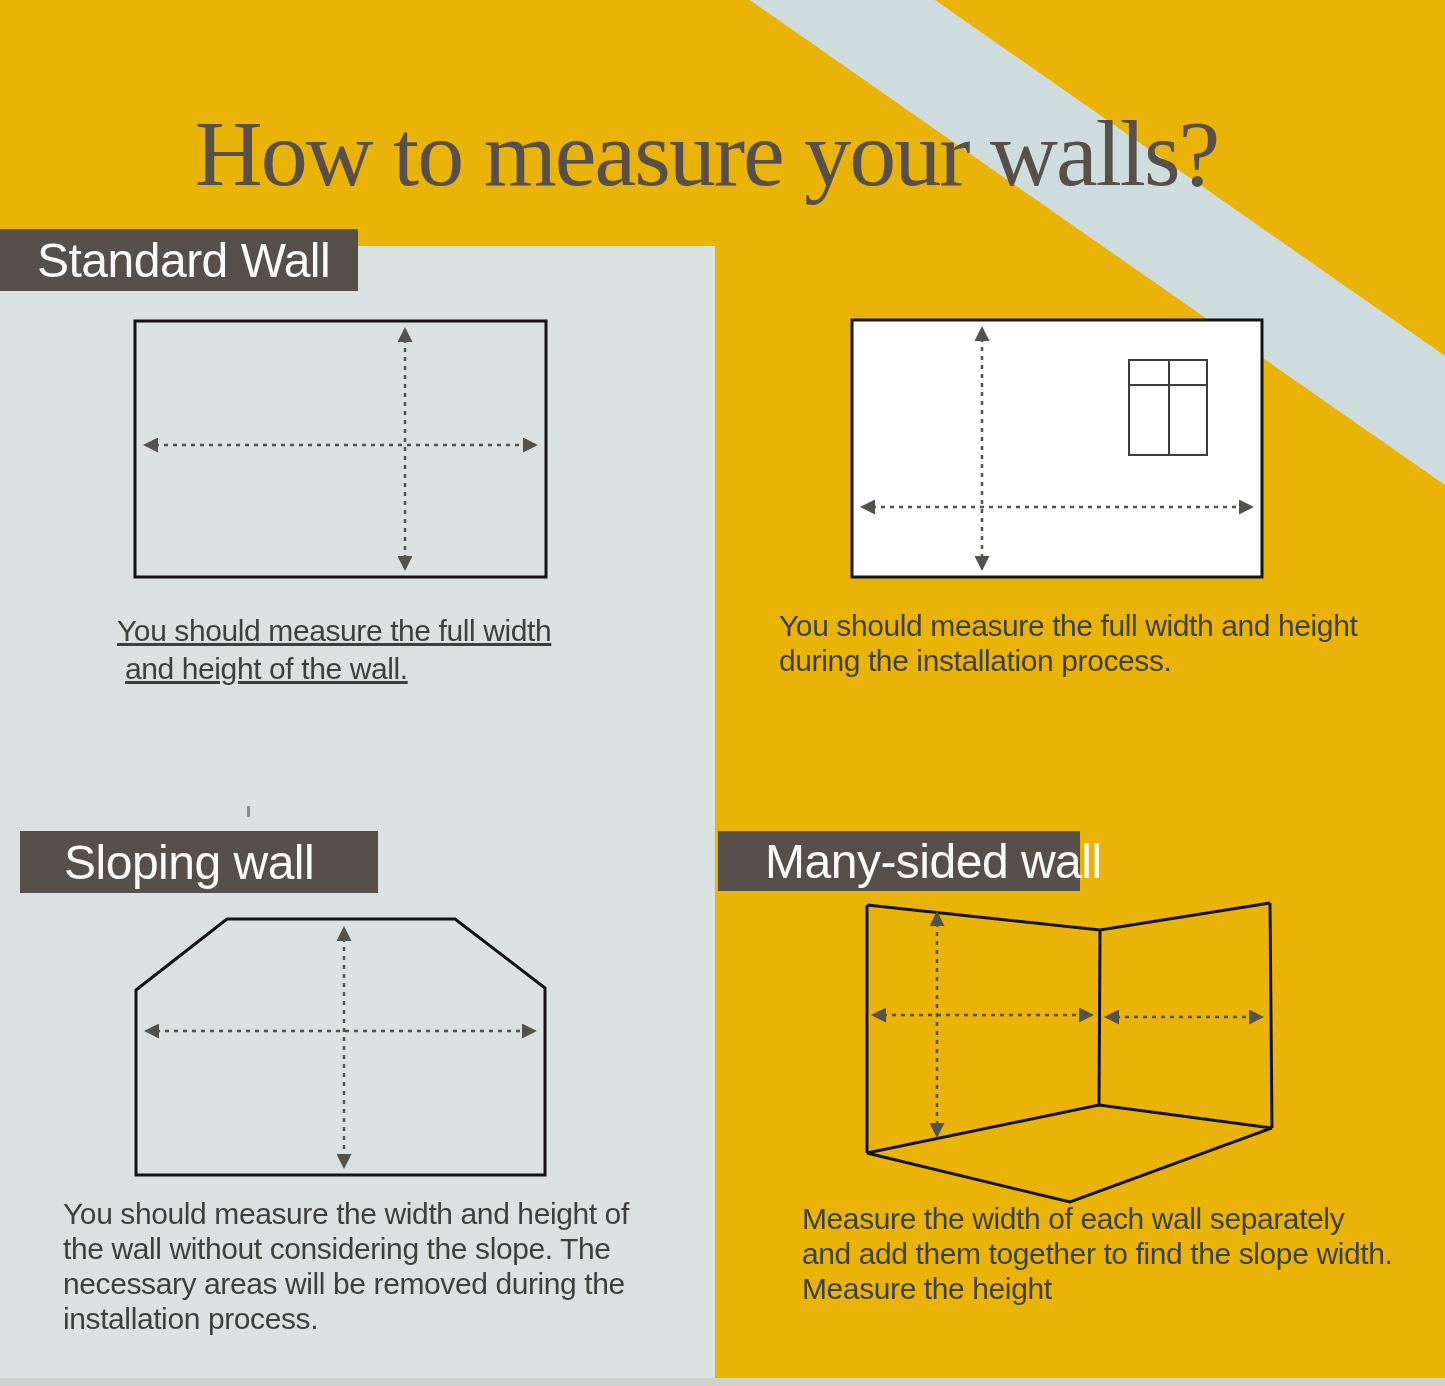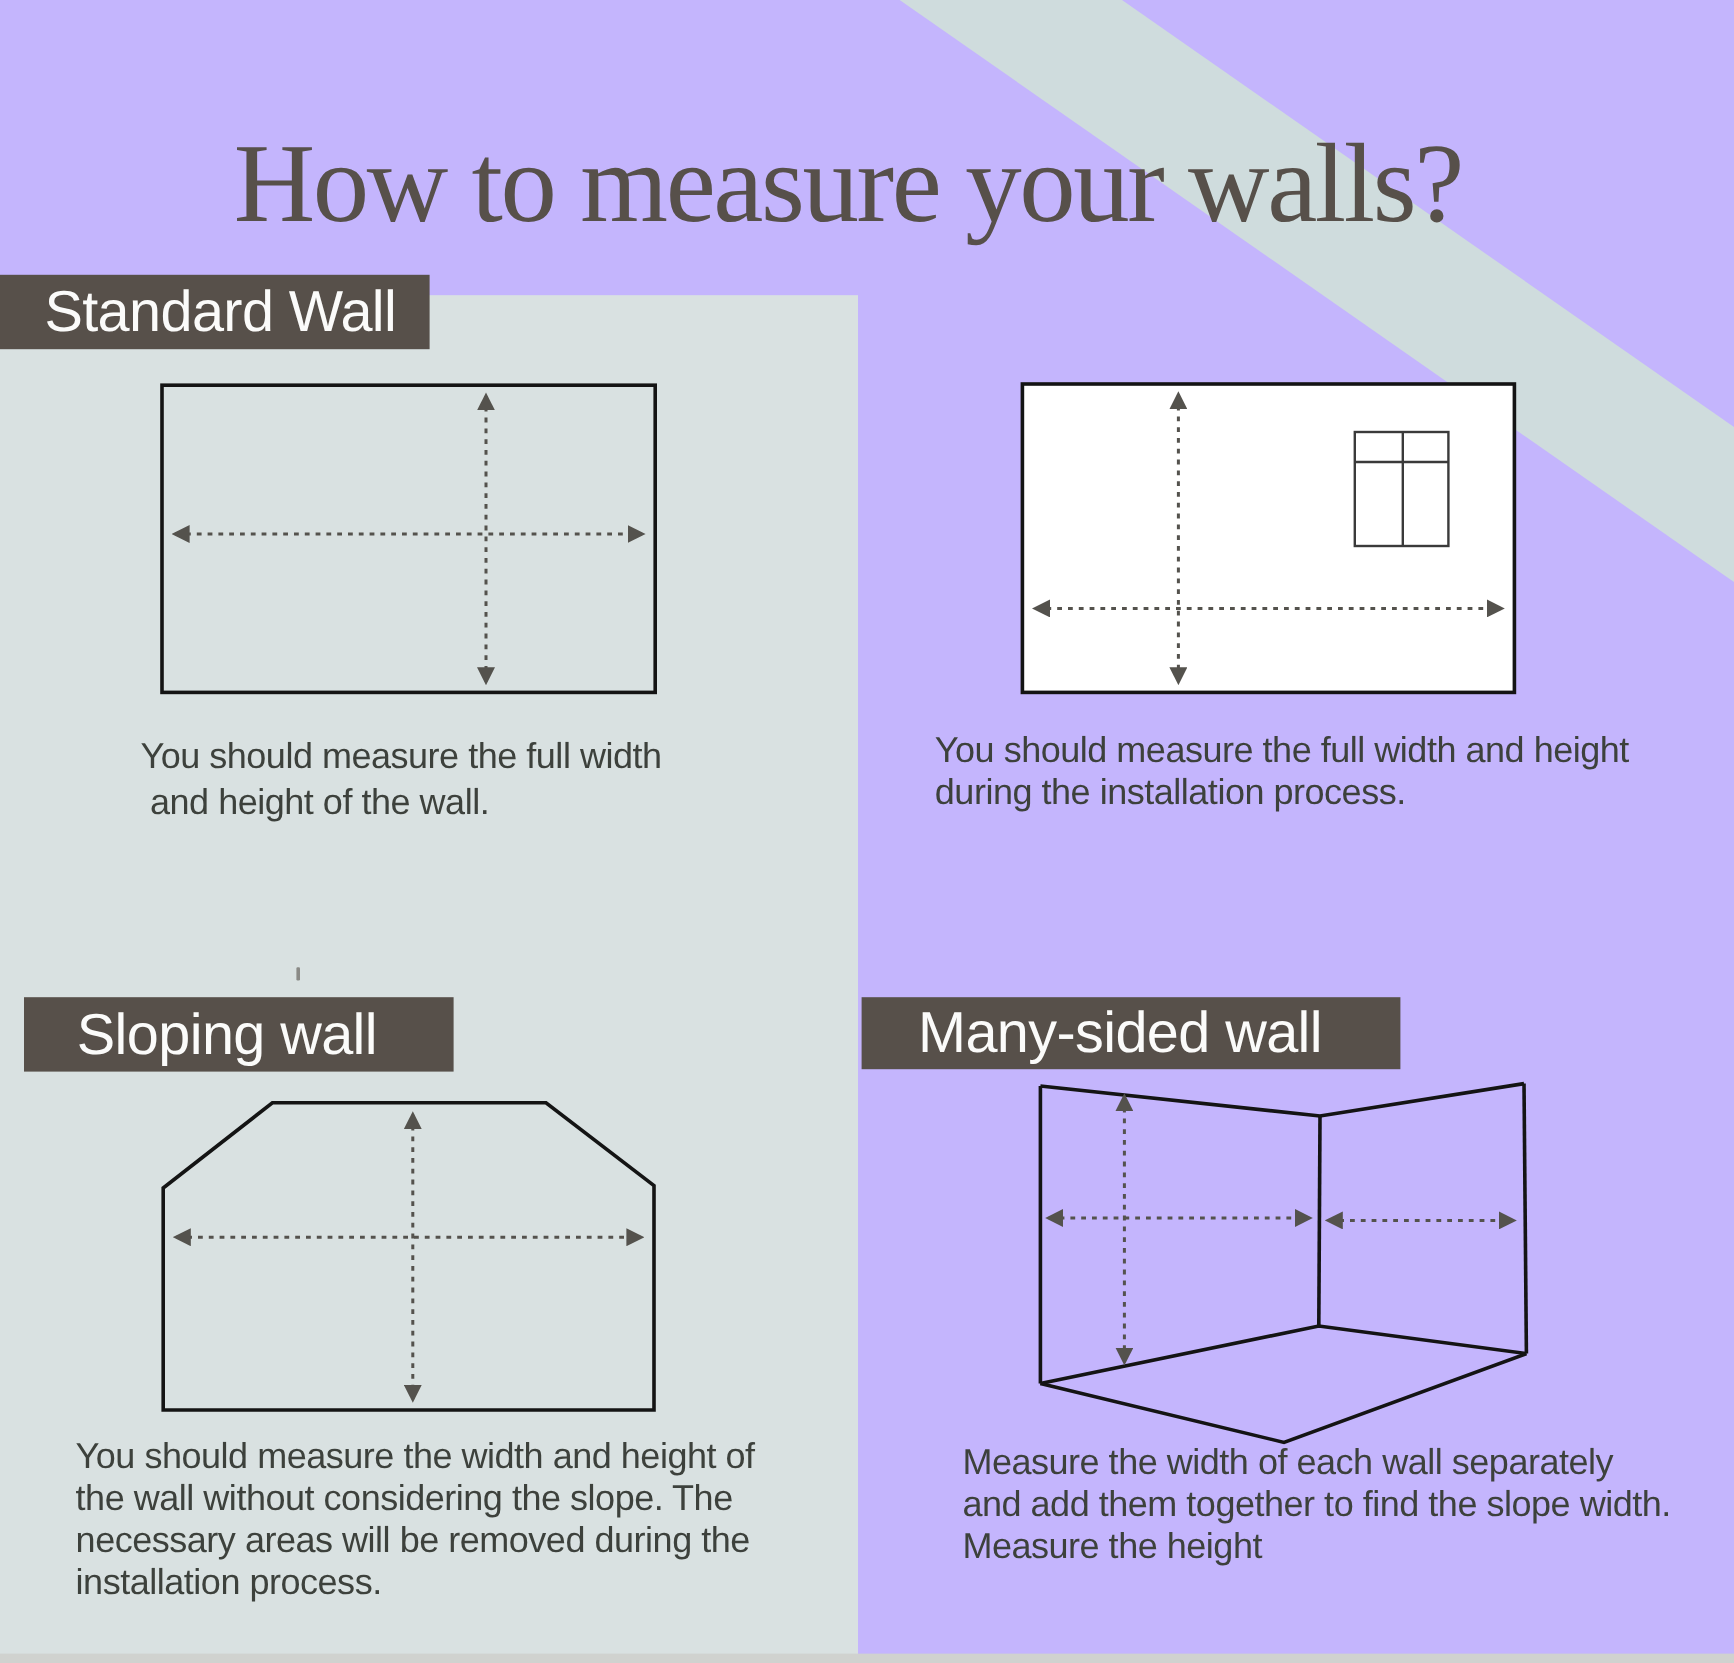--- a/index.html
+++ b/index.html
@@ -1,17 +1,17 @@
 <!DOCTYPE html>
 <html><head>
 <meta charset="utf-8">
 <style>
   html,body{margin:0;padding:0;background:#ffffff;}
   .page{
-    position:relative;width:1445px;height:1386px;overflow:hidden;background:#c4b5fd;
+    position:relative;width:1445px;height:1386px;overflow:hidden;background:#eab308;
     font-family:"Liberation Sans",sans-serif;
   }
   
   .stripe{
     position:absolute;left:935px;top:0;width:1100px;height:106px;
     background:#cfdcdd;transform:rotate(34.9deg) translateX(-200px);transform-origin:0 0;
     z-index:0;
   }
   .title{
     position:absolute;left:0;top:36px;width:1413px;text-align:center;
@@ -23,28 +23,28 @@
     background:#d9e1e1;z-index:2;
   }
   .banner{
     position:absolute;background:#57504a;color:#fbfbfa;
     font-size:48px;display:flex;align-items:center;white-space:nowrap;
     letter-spacing:-0.5px;
   }
   .banner-standard{left:0;top:229px;width:358px;height:62px;padding-left:37px;box-sizing:border-box;z-index:4;}
   .banner-obstacles{left:672px;top:231px;width:488px;height:61px;padding-left:73px;box-sizing:border-box;z-index:1;}
   .banner-sloping{left:0;top:831px;width:358px;height:62px;padding-left:44px;box-sizing:border-box;z-index:4;margin-left:20px;}
-  .banner-many{left:718px;top:831px;width:449px;height:60px;padding-left:47px;box-sizing:border-box;z-index:4;}
+  .banner-many{left:718px;top:831px;width:362px;height:60px;padding-left:47px;box-sizing:border-box;z-index:4;}
   .diagram-svg{position:absolute;left:0;top:0;z-index:3;pointer-events:none;}
   .para{
     position:absolute;color:#3d413c;font-size:30px;line-height:35px;
     letter-spacing:-0.4px;z-index:4;white-space:nowrap;
   }
   .para .line{display:block;}
-  .para-standard{left:117px;top:612px;line-height:38px;}
+  .para-standard{left:117px;top:612px;line-height:38px;text-decoration:underline;}
   .para-standard .line2{padding-left:8px;}
   .para-obstacles{left:779px;top:608px;}
   .para-sloping{left:63px;top:1196px;}
   .para-many{left:802px;top:1201px;}
   .stray-mark{
     position:absolute;left:247px;top:806px;width:3px;height:11px;
     background:#8a8a86;border-radius:1px;z-index:4;
   }
   .bottom-strip{
     position:absolute;left:0;top:1378px;width:1445px;height:8px;

